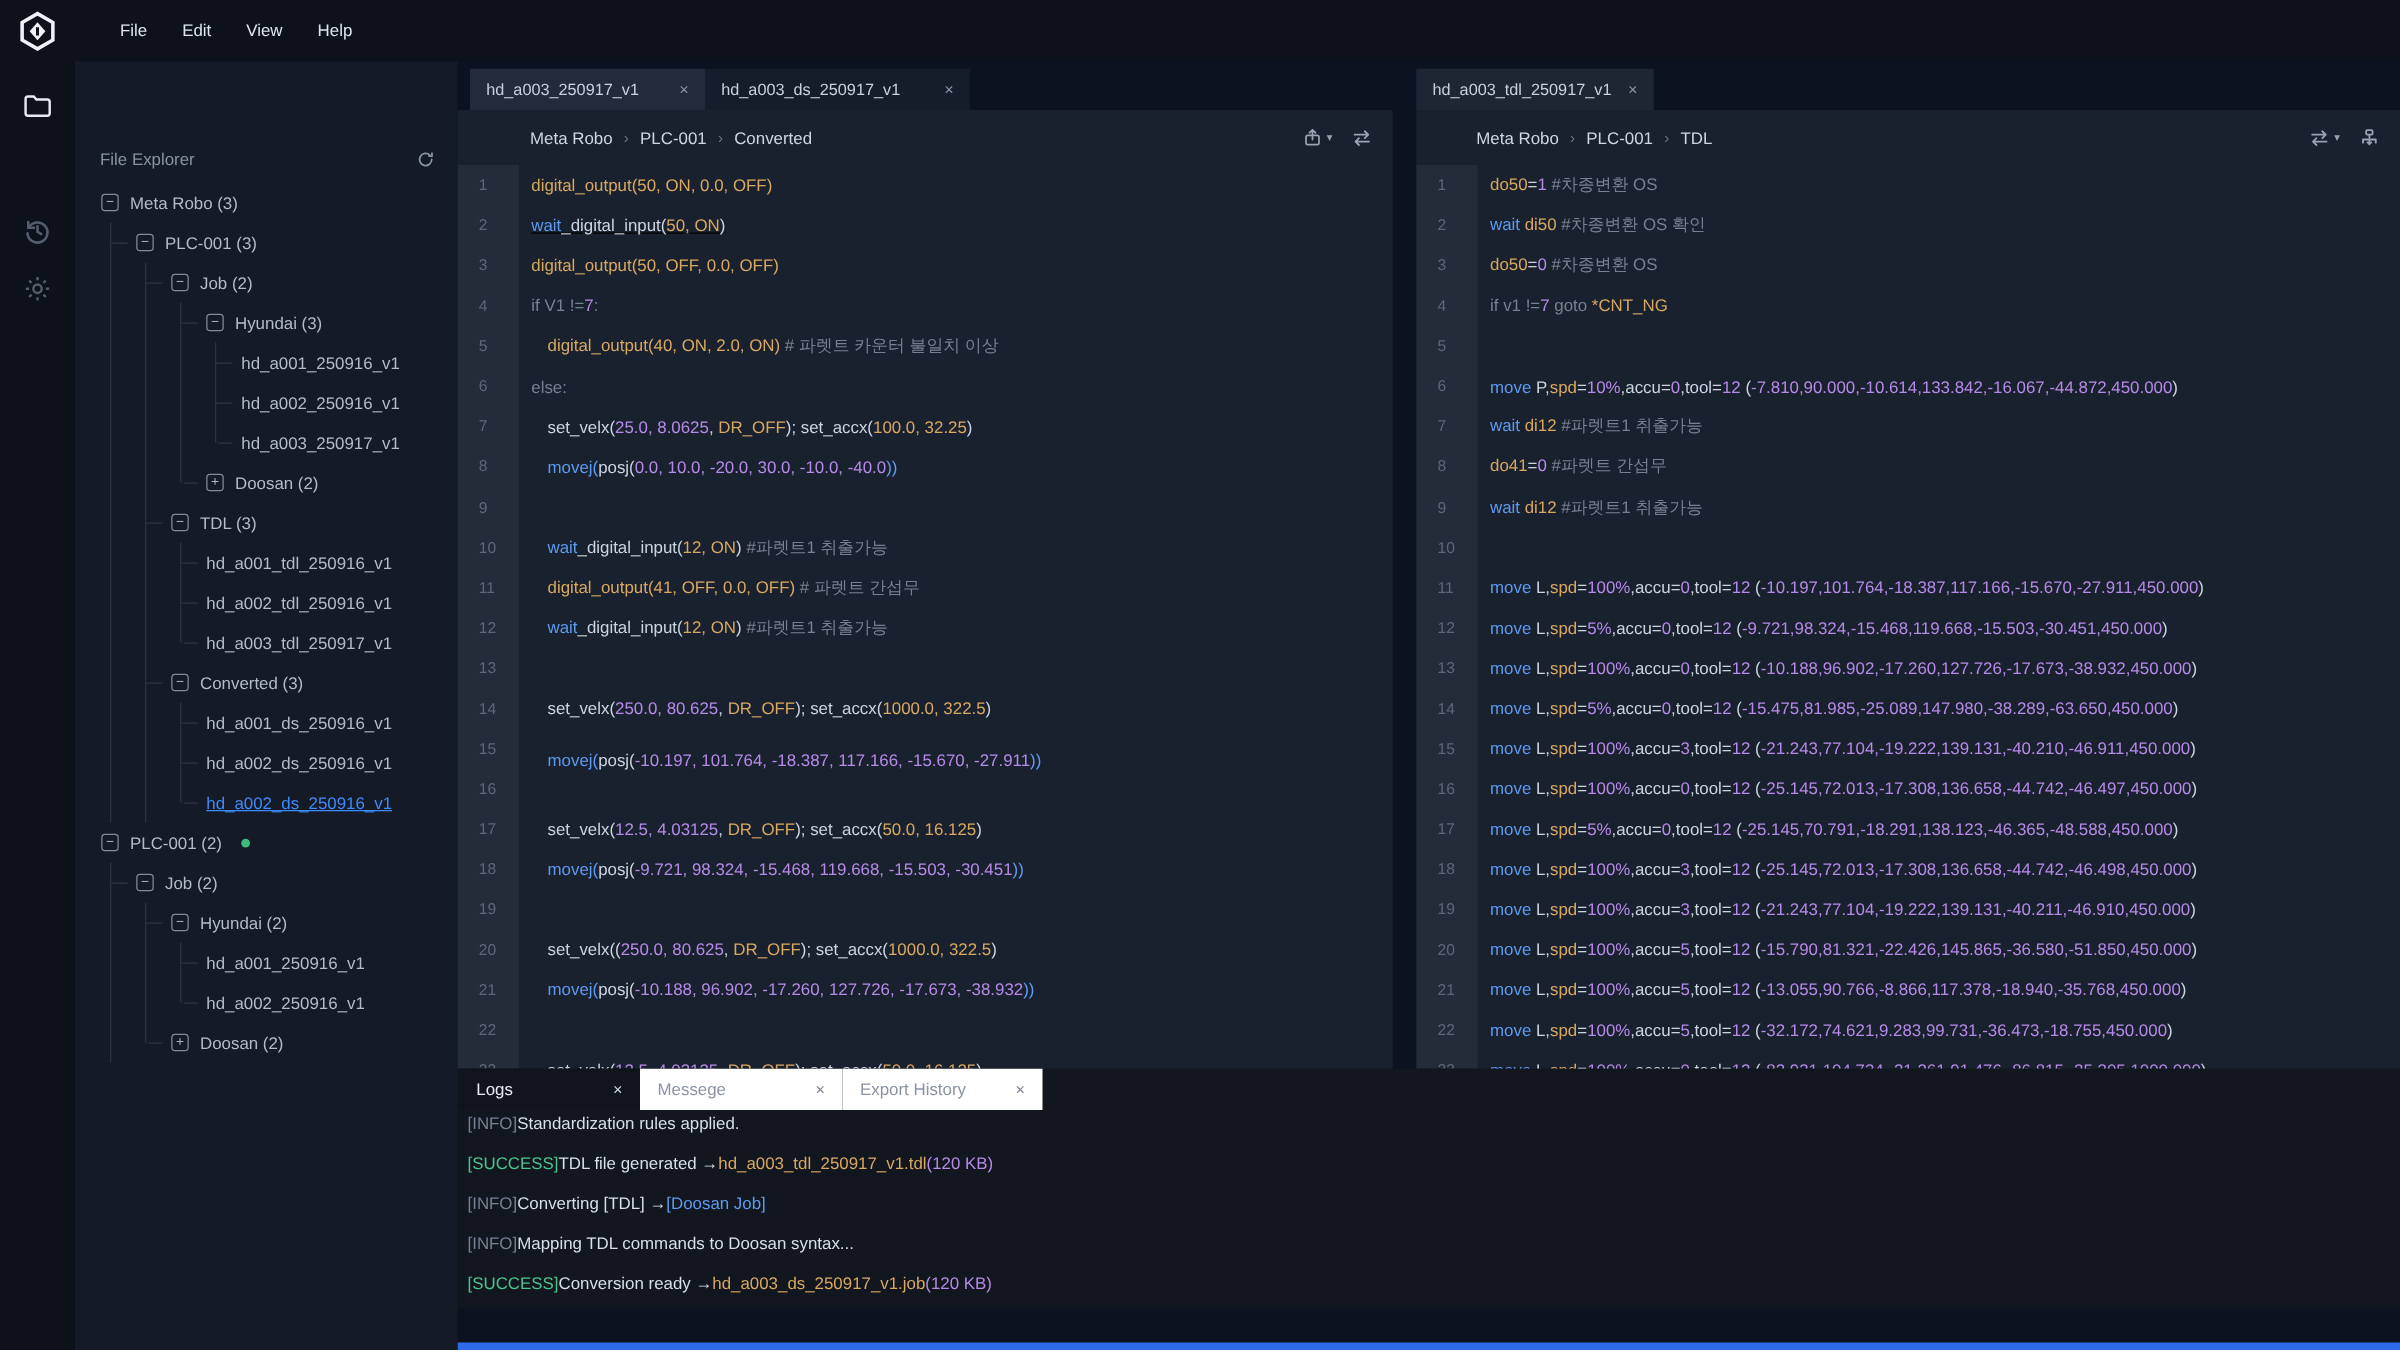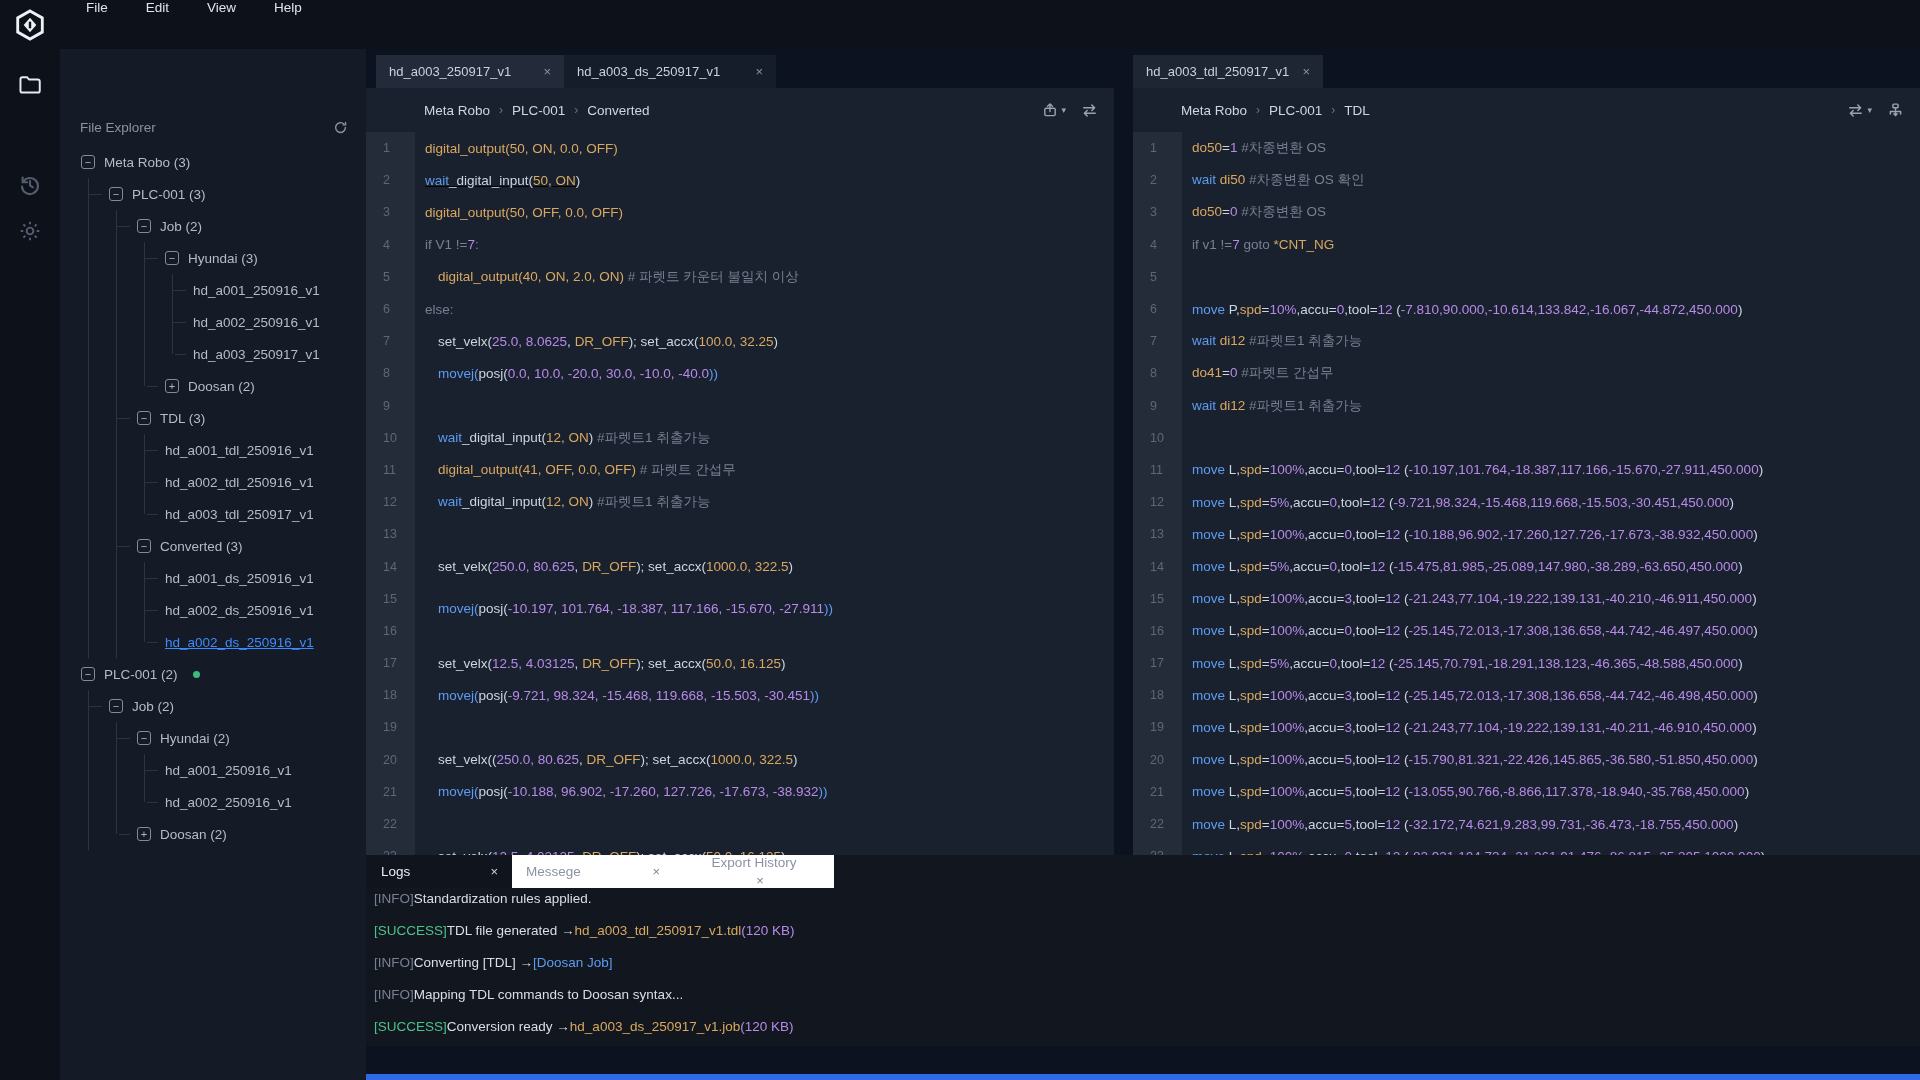--- a/index.html
+++ b/index.html
@@ -2,21 +2,21 @@
 <html style="--topbar_bg: #0d1119; --tabbar_bg: #0d1220; --sidebar_bg: #141a26; --editor_bg: #1a212e; --gutter_bg: #242c3a; --logs_bg: #12171f; --statusbar_bg: #1c2330; --search_bg: #262e3d; --accent_strip: #2e6ae8; --amber: #d9a860; --blue: #5d9bf0; --purple: #b68ae8; --gray: #768093; --light: #ccd4e2; --green: #4cc38a; --white: #d9dfe9; --selected_blue: #3d8bfd; --dot_green: #3fba7d;"><head>
 <meta charset="utf-8">
 <style>
   * { margin:0; padding:0; box-sizing:border-box; }
   html,body { background:#0d1119; font-family:"Liberation Sans","DejaVu Sans",sans-serif; }
   #app { position:relative; width:1920px; height:1080px; overflow:hidden; background:var(--topbar_bg,#0d1119); }
 
   
   .topbar { position:absolute; left:0; top:0; width:1920px; height:49px; background:var(--topbar_bg); z-index:5; }
   .logo { position:absolute; left:12px; top:7px; width:36px; height:36px; }
-  .menus { position:absolute; left:86px; top:0; height:49px; display:flex; align-items:flex-start; gap:38px; }
+  .menus { position:absolute; left:96px; top:0; height:49px; display:flex; align-items:center; gap:28px; }
   .menus span { color:#dfe5ee; font-size:13.5px; cursor:default; }
 
   
   .rail { position:absolute; left:0; top:49px; width:60px; height:1031px; background:var(--topbar_bg); z-index:4; }
   .rail .ricon { position:absolute; left:0; width:60px; height:40px; display:flex; align-items:center; justify-content:center; }
 
   
   .sidebar { position:absolute; left:60px; top:49px; width:306px; height:1031px; background:var(--sidebar_bg); z-index:3; }
   .search { position:absolute; left:18px; top:18px; width:274px; height:36px; background:var(--search_bg); border-radius:8px; display:flex; align-items:center; padding:0 12px; gap:9px; }
   .search input { flex:1; background:transparent; border:none; outline:none; color:#cfd6e2; font-size:13.5px; font-family:inherit; }
@@ -488,21 +488,21 @@
     <div class="logs">
       <div class="log-tabs" id="log-tabs">
           <div class="ltab on">
             <span>Logs</span>
             <span class="x">×</span>
           </div>
           <div class="ltab off" style="width: 162px;">
             <span>Messege</span>
             <span class="x">×</span>
           </div>
-          <div class="ltab off" style="width: 160px; flex-direction: column;">
+          <div class="ltab off" style="width: 160px;">
             <span>Export History</span>
             <span class="x">×</span>
           </div>
         </div>
       <div class="log-lines" id="log-lines">
           <div class="log-line">
             <span class="tok-gray">[INFO]</span>
             <span class="tok-white"> Standardization rules applied.</span>
           </div>
           <div class="log-line">

